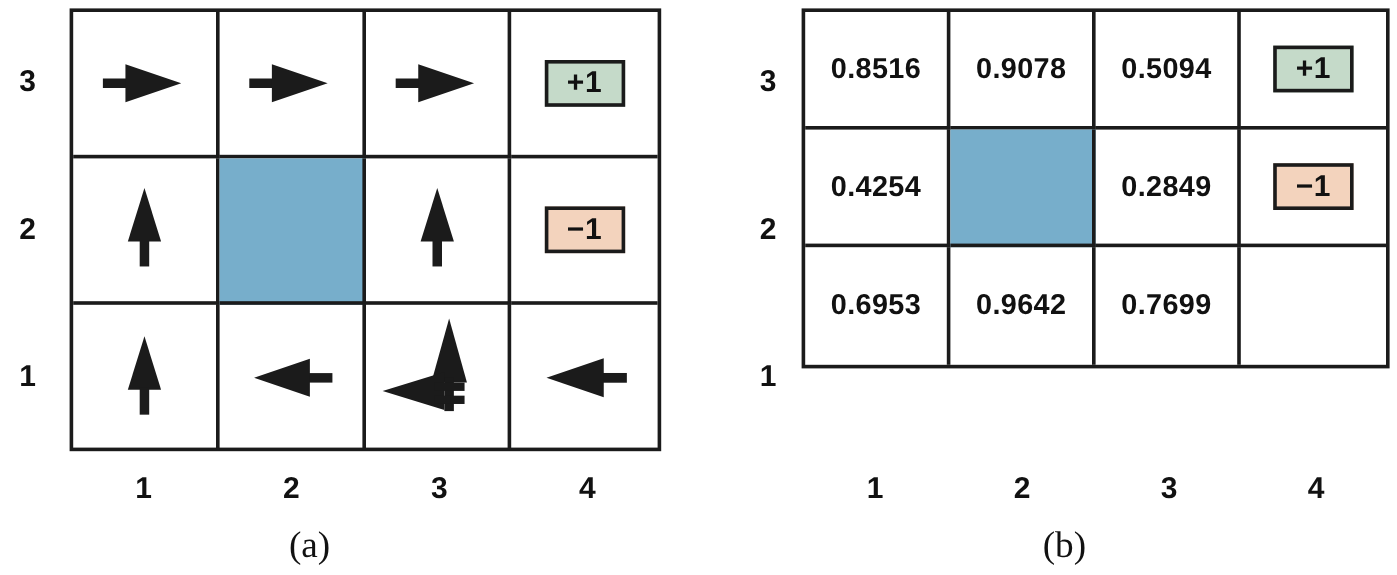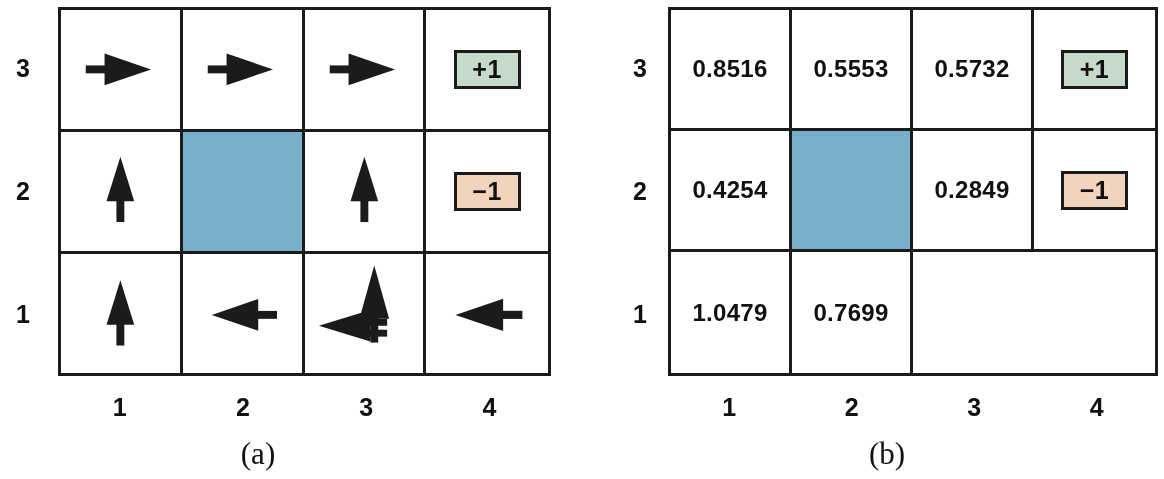--- a/index.html
+++ b/index.html
@@ -7,21 +7,21 @@
     position:relative; width:1164px; height:479px; background:#ffffff;
     font-family:"Liberation Sans", sans-serif; color:#111;
     --line:#1b1b1b; --wall:#77aecb; --pos:#c5dac9; --neg:#f3d3bd;
   }
   .grid {
     position:absolute; top:7px; box-sizing:border-box;
     display:grid; grid-template-columns:repeat(4,1fr); grid-template-rows:repeat(3,1fr);
     border:3px solid var(--line); background:#ffffff;
   }
   #grid-a { left:58px;  width:493px; height:369px; }
-  #grid-b { left:668px; width:490px; height:369px; }
+  #grid-b { left:668px; width:490px; height:300px; }
   .cell {
     box-sizing:border-box; position:relative;
     border-right:3px solid var(--line); border-bottom:3px solid var(--line);
     display:flex; align-items:center; justify-content:center;
   }
   .cell:nth-child(4n)  { border-right:none; }
   .cell:nth-child(n+9) { border-bottom:none; }
   .cell.wall { background:var(--wall); }
   .terminal {
     box-sizing:border-box; width:67px; height:39px;
@@ -141,40 +141,43 @@
   <div class="labels-col" id="rowlabels-b">
       <div class="lbl">3</div>
       <div class="lbl">2</div>
       <div class="lbl">1</div>
     </div>
   <div class="grid" id="grid-b">
       <div class="cell">
         <span class="val">0.8516</span>
       </div>
       <div class="cell">
-        <span class="val">0.5553</span>
+        <span class="val">0.9078</span>
       </div>
       <div class="cell">
-        <span class="val">0.5732</span>
+        <span class="val">0.5094</span>
       </div>
       <div class="cell">
         <div class="terminal pos">+1</div>
       </div>
       <div class="cell">
         <span class="val">0.4254</span>
       </div>
       <div class="cell wall"></div>
       <div class="cell">
         <span class="val">0.2849</span>
       </div>
       <div class="cell">
         <div class="terminal neg">−1</div>
       </div>
       <div class="cell">
-        <span class="val">1.0479</span>
+        <span class="val">0.6953</span>
+      </div>
+      <div class="cell">
+        <span class="val">0.9642</span>
       </div>
       <div class="cell">
         <span class="val">0.7699</span>
       </div>
     </div>
   <div class="labels-row" id="collabels-b">
       <div class="lbl">1</div>
       <div class="lbl">2</div>
       <div class="lbl">3</div>
       <div class="lbl">4</div>

